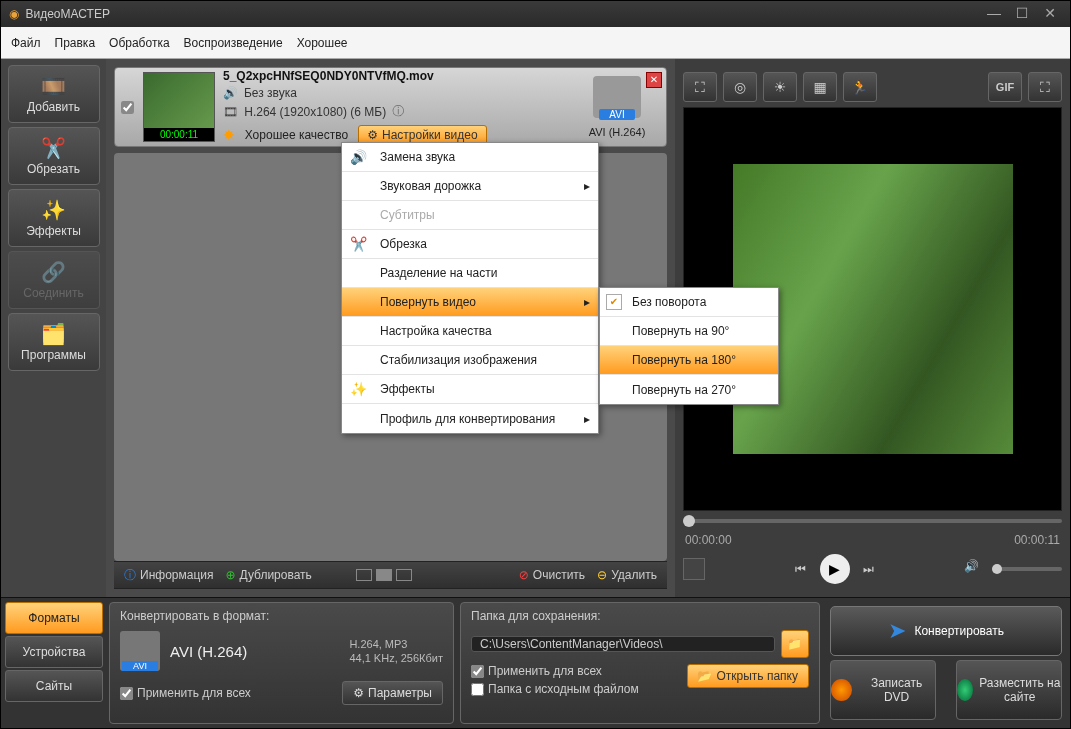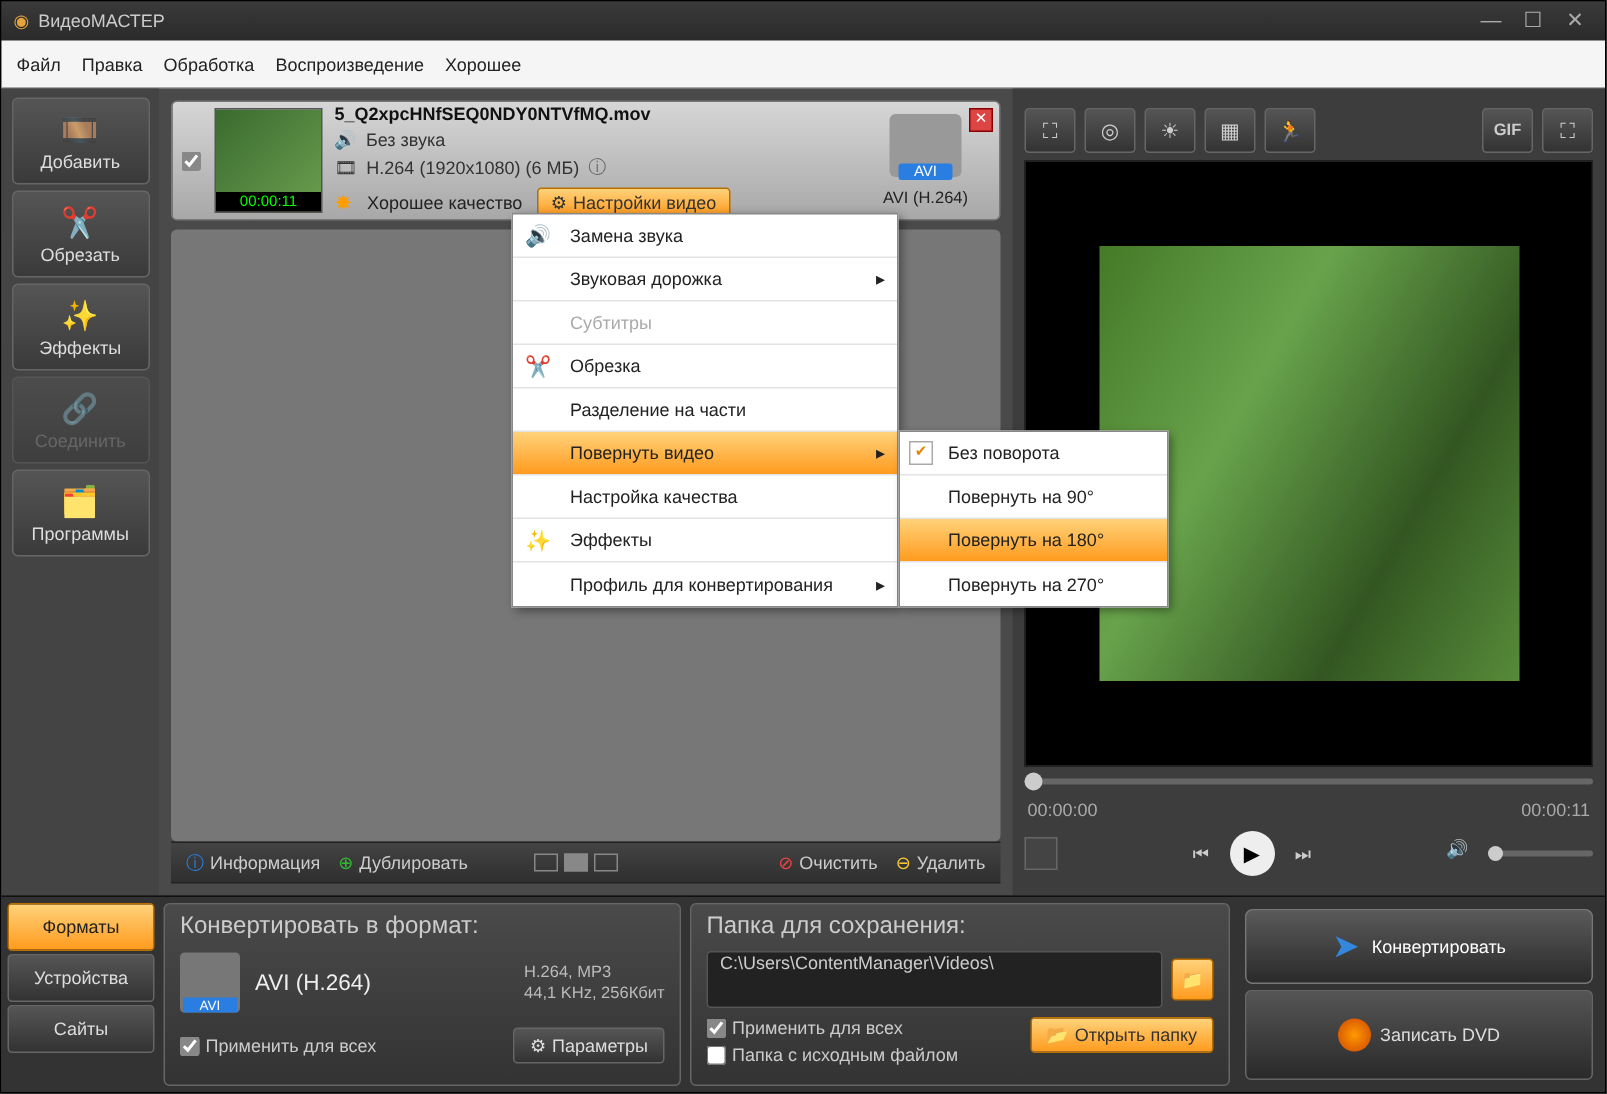--- a/index.html
+++ b/index.html
@@ -53,32 +53,32 @@
 .play-btn{ width:30px;height:30px;border-radius:50%;background:#eee; display:flex;align-items:center;justify-content:center;color:#000;font-size:14px;cursor:pointer;}
 .skip-btn{ width:22px;height:22px;color:#ccc;display:flex;align-items:center;justify-content:center;cursor:pointer;}
 .vol{width:20px;height:20px;color:#ccc;}
 .vol-track{width:70px;height:4px;background:#666;border-radius:2px;position:relative;}
 .vol-knob{width:10px;height:10px;border-radius:50%;background:#ccc;position:absolute;left:0;top:-3px;}
 .bottom { height: 131px; display:flex; gap:6px; padding:4px; background:#333; border-top:1px solid #111;}
 .tabs-col{ width:98px; display:flex; flex-direction:column; gap:2px;}
 .tab{ height:32px; border:1px solid #666; background:linear-gradient(#555,#333); color:#ddd; display:flex; align-items:center; justify-content:center; cursor:pointer; border-radius:3px;}
 .tab.active{ background:linear-gradient(#ffd27a,#ff9b1f); color:#222; border-color:#b96e00;}
 .panel{ background:linear-gradient(#4a4a4a,#333); border:1px solid #666; border-radius:4px; padding:6px 10px; display:flex; flex-direction:column;}
-.panel .hdr{ font-size:16px; color:#ccc; margin-bottom:4px;}
+.panel .hdr{ font-size:12px; color:#ccc; margin-bottom:4px;}
 .format-panel{ width:345px;}
 .format-main{ display:flex; align-items:center; gap:10px; height:48px;}
 .format-ic{ width:40px;height:40px; background:#777; border-radius:3px; position:relative;}
 .format-ic .tag{position:absolute;bottom:0;left:2px;right:2px;background:#2a7de1;color:#fff;font-size:9px;text-align:center;}
 .format-name{ font-size:15px; color:#eee;}
 .format-sub{ font-size:11px; color:#bbb; line-height:1.3;}
 .format-bot{ display:flex; align-items:center; justify-content:space-between; margin-top:6px;}
 .chkrow{display:flex;align-items:center;gap:4px;font-size:11px;color:#ccc;}
 .mini-btn{ height:24px; padding:0 10px; border:1px solid #666; background:linear-gradient(#555,#333); color:#ddd; border-radius:3px; display:flex;align-items:center;gap:4px;cursor:pointer;font-size:11px;}
 .folder-panel{ flex:1;}
-.path-box{ height:38px; background:#222; border:1px solid #555; border-radius:3px; display:flex; align-items:flex-start; padding:0 8px; color:#ccc; font-size:12px;}
+.path-box{ height:16px; background:#222; border:1px solid #555; border-radius:3px; display:flex; align-items:center; padding:0 8px; color:#ccc; font-size:12px;}
 .folder-row{display:flex; align-items:center; gap:6px; margin-top:3px;}
 .browse-btn{ width:28px;height:28px;background:linear-gradient(#ffd27a,#ff9b1f);border:1px solid #b96e00;border-radius:3px;display:flex;align-items:center;justify-content:center;cursor:pointer;}
 .open-btn{ background:linear-gradient(#ffd27a,#ff9b1f);border:1px solid #b96e00;color:#333;}
 .action-panel{ width:240px; display:flex; flex-direction:column; gap:4px; padding:4px;}
 .convert-btn{ height:50px; background:linear-gradient(#5a5a5a,#2a2a2a); border:1px solid #777; border-radius:5px; display:flex; align-items:center; justify-content:center; gap:8px; color:#fff; font-size:17px; cursor:pointer;}
 .convert-btn .arr{ color:#38d; font-size:22px;}
 .action-row{ display:flex; gap:20px; flex:1;}
 .act-btn{ flex:1; background:linear-gradient(#555,#2a2a2a); border:1px solid #666; border-radius:4px; display:flex; align-items:center; justify-content:center; gap:6px; color:#ddd; font-size:11px; cursor:pointer; text-align:center; line-height:1.2;}
 .act-btn .ic{ width:22px;height:22px;border-radius:50%;}
 
@@ -196,20 +196,23 @@
               <span>Разделение на части</span>
             </div>
           <div class="ctx-item hov">
               <span>Повернуть видео</span>
               <span class="arrow">▸</span>
             </div>
           <div class="ctx-item">
               <span>Настройка качества</span>
             </div>
           <div class="ctx-item">
+              <span>Стабилизация изображения</span>
+            </div>
+          <div class="ctx-item">
               <span class="cic">✨</span>
               <span>Эффекты</span>
             </div>
           <div class="ctx-item">
               <span>Профиль для конвертирования</span>
               <span class="arrow">▸</span>
             </div>
         </div>
 
         <div class="ctxmenu ctx2">
@@ -347,17 +350,21 @@
       <div class="action-panel">
         <div class="convert-btn">
             <span class="arr">➤</span>
             <span>Конвертировать</span>
           </div>
         <div class="action-row">
           <div class="act-btn">
               <span class="ic" style="background:radial-gradient(#f90,#c40);"></span>
               <span>Записать DVD</span>
             </div>
+          <div class="act-btn">
+              <span class="ic" style="background:radial-gradient(#3c7,#063);"></span>
+              <span>Разместить на сайте</span>
+            </div>
         </div>
       </div>
     </div>
   </div>
 </div>
 
 </body></html>

